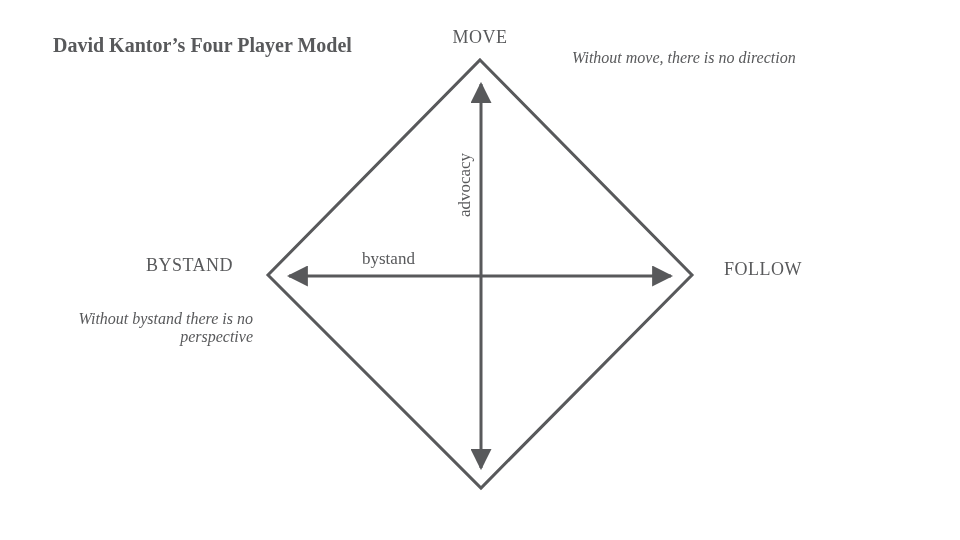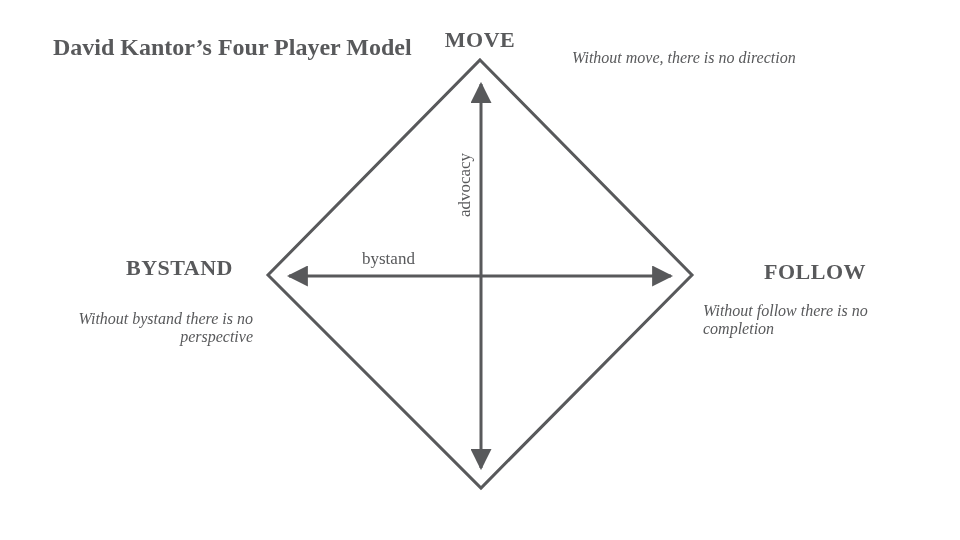--- a/index.html
+++ b/index.html
@@ -22,30 +22,30 @@
     top: 0;
   }
   .txt {
     position: absolute;
     color: var(--text-color, #58595B);
     white-space: pre-line;
   }
   .title {
     left: 53px;
     top: 34px;
-    font-size: 24px;
+    font-size: 20px;
     font-weight: bold;
   }
   .node-label {
-    font-size: 22px;
-    font-weight: bold;
+    font-size: 18px;
+    font-weight: normal;
     letter-spacing: 0.5px;
   }
   .node-move   { left: 410px; top: 27px;  width: 140px; text-align: center; }
-  .node-follow { left: 724px; top: 259px; margin-left: 40px; }
+  .node-follow { left: 724px; top: 259px; }
   .node-oppose { left: 410px; top: 505px; width: 140px; text-align: center; }
   .node-bystand{ left: 93px;  top: 255px; width: 140px; text-align: right; }
   .annotation {
     font-size: 16px;
     font-style: italic;
     line-height: 1.1;
   }
   .anno-move    { left: 572px; top: 49px; }
   .anno-follow  { left: 703px; top: 302px; width: 180px; text-align: left; }
   .anno-oppose  { left: 549px; top: 463px; }
@@ -80,19 +80,18 @@
     <line x1="289" y1="276" x2="671" y2="276" stroke="currentColor" stroke-width="3" marker-start="url(#arrow)" marker-end="url(#arrow)"></line>
   </svg>
 
   <div class="txt title">David Kantor’s Four Player Model</div>
 
   <div class="txt node-label node-move">MOVE</div>
   <div class="txt node-label node-follow">FOLLOW</div>
   <div class="txt node-label node-bystand">BYSTAND</div>
 
   <div class="txt annotation anno-move">Without move, there is no direction</div>
-  <div class="txt annotation anno-follow">Without follow there is no completion</div>
   <div class="txt annotation anno-bystand">Without bystand there is no perspective</div>
 
   <div class="txt axis-label axis-advocacy">advocacy</div>
   <div class="txt axis-label axis-inquiry">bystand</div>
 
 </div>
 
 </body></html>

